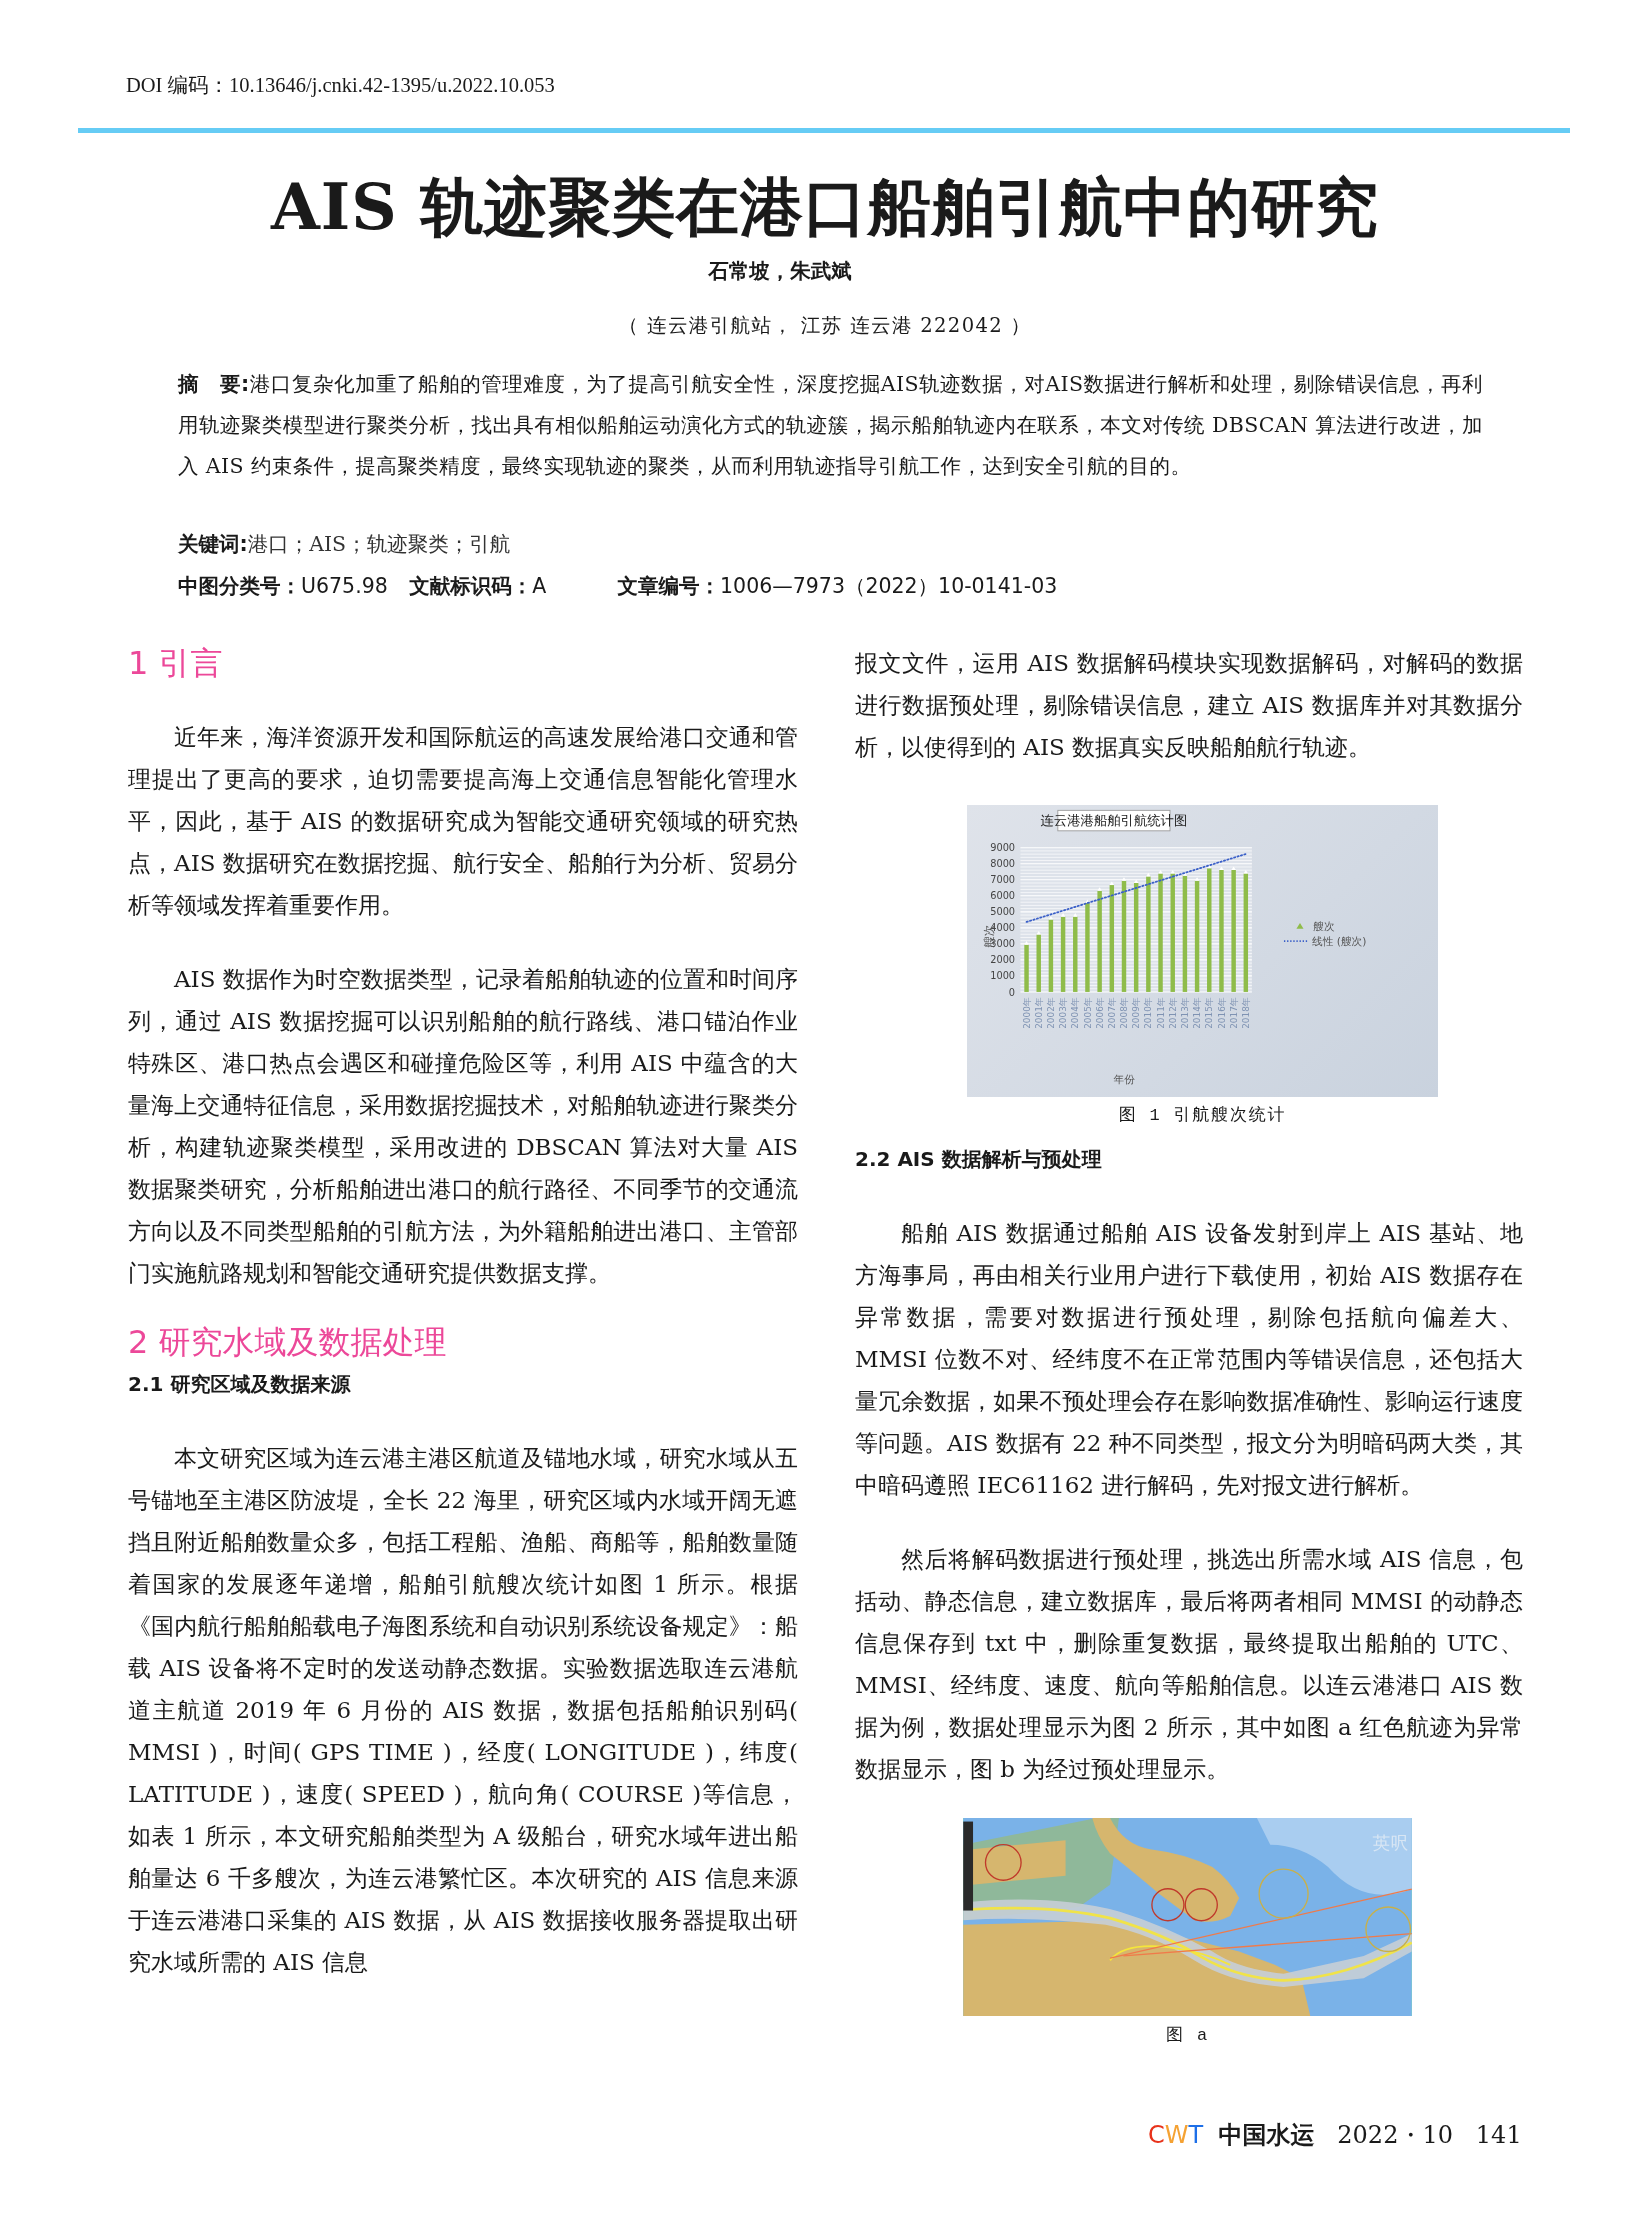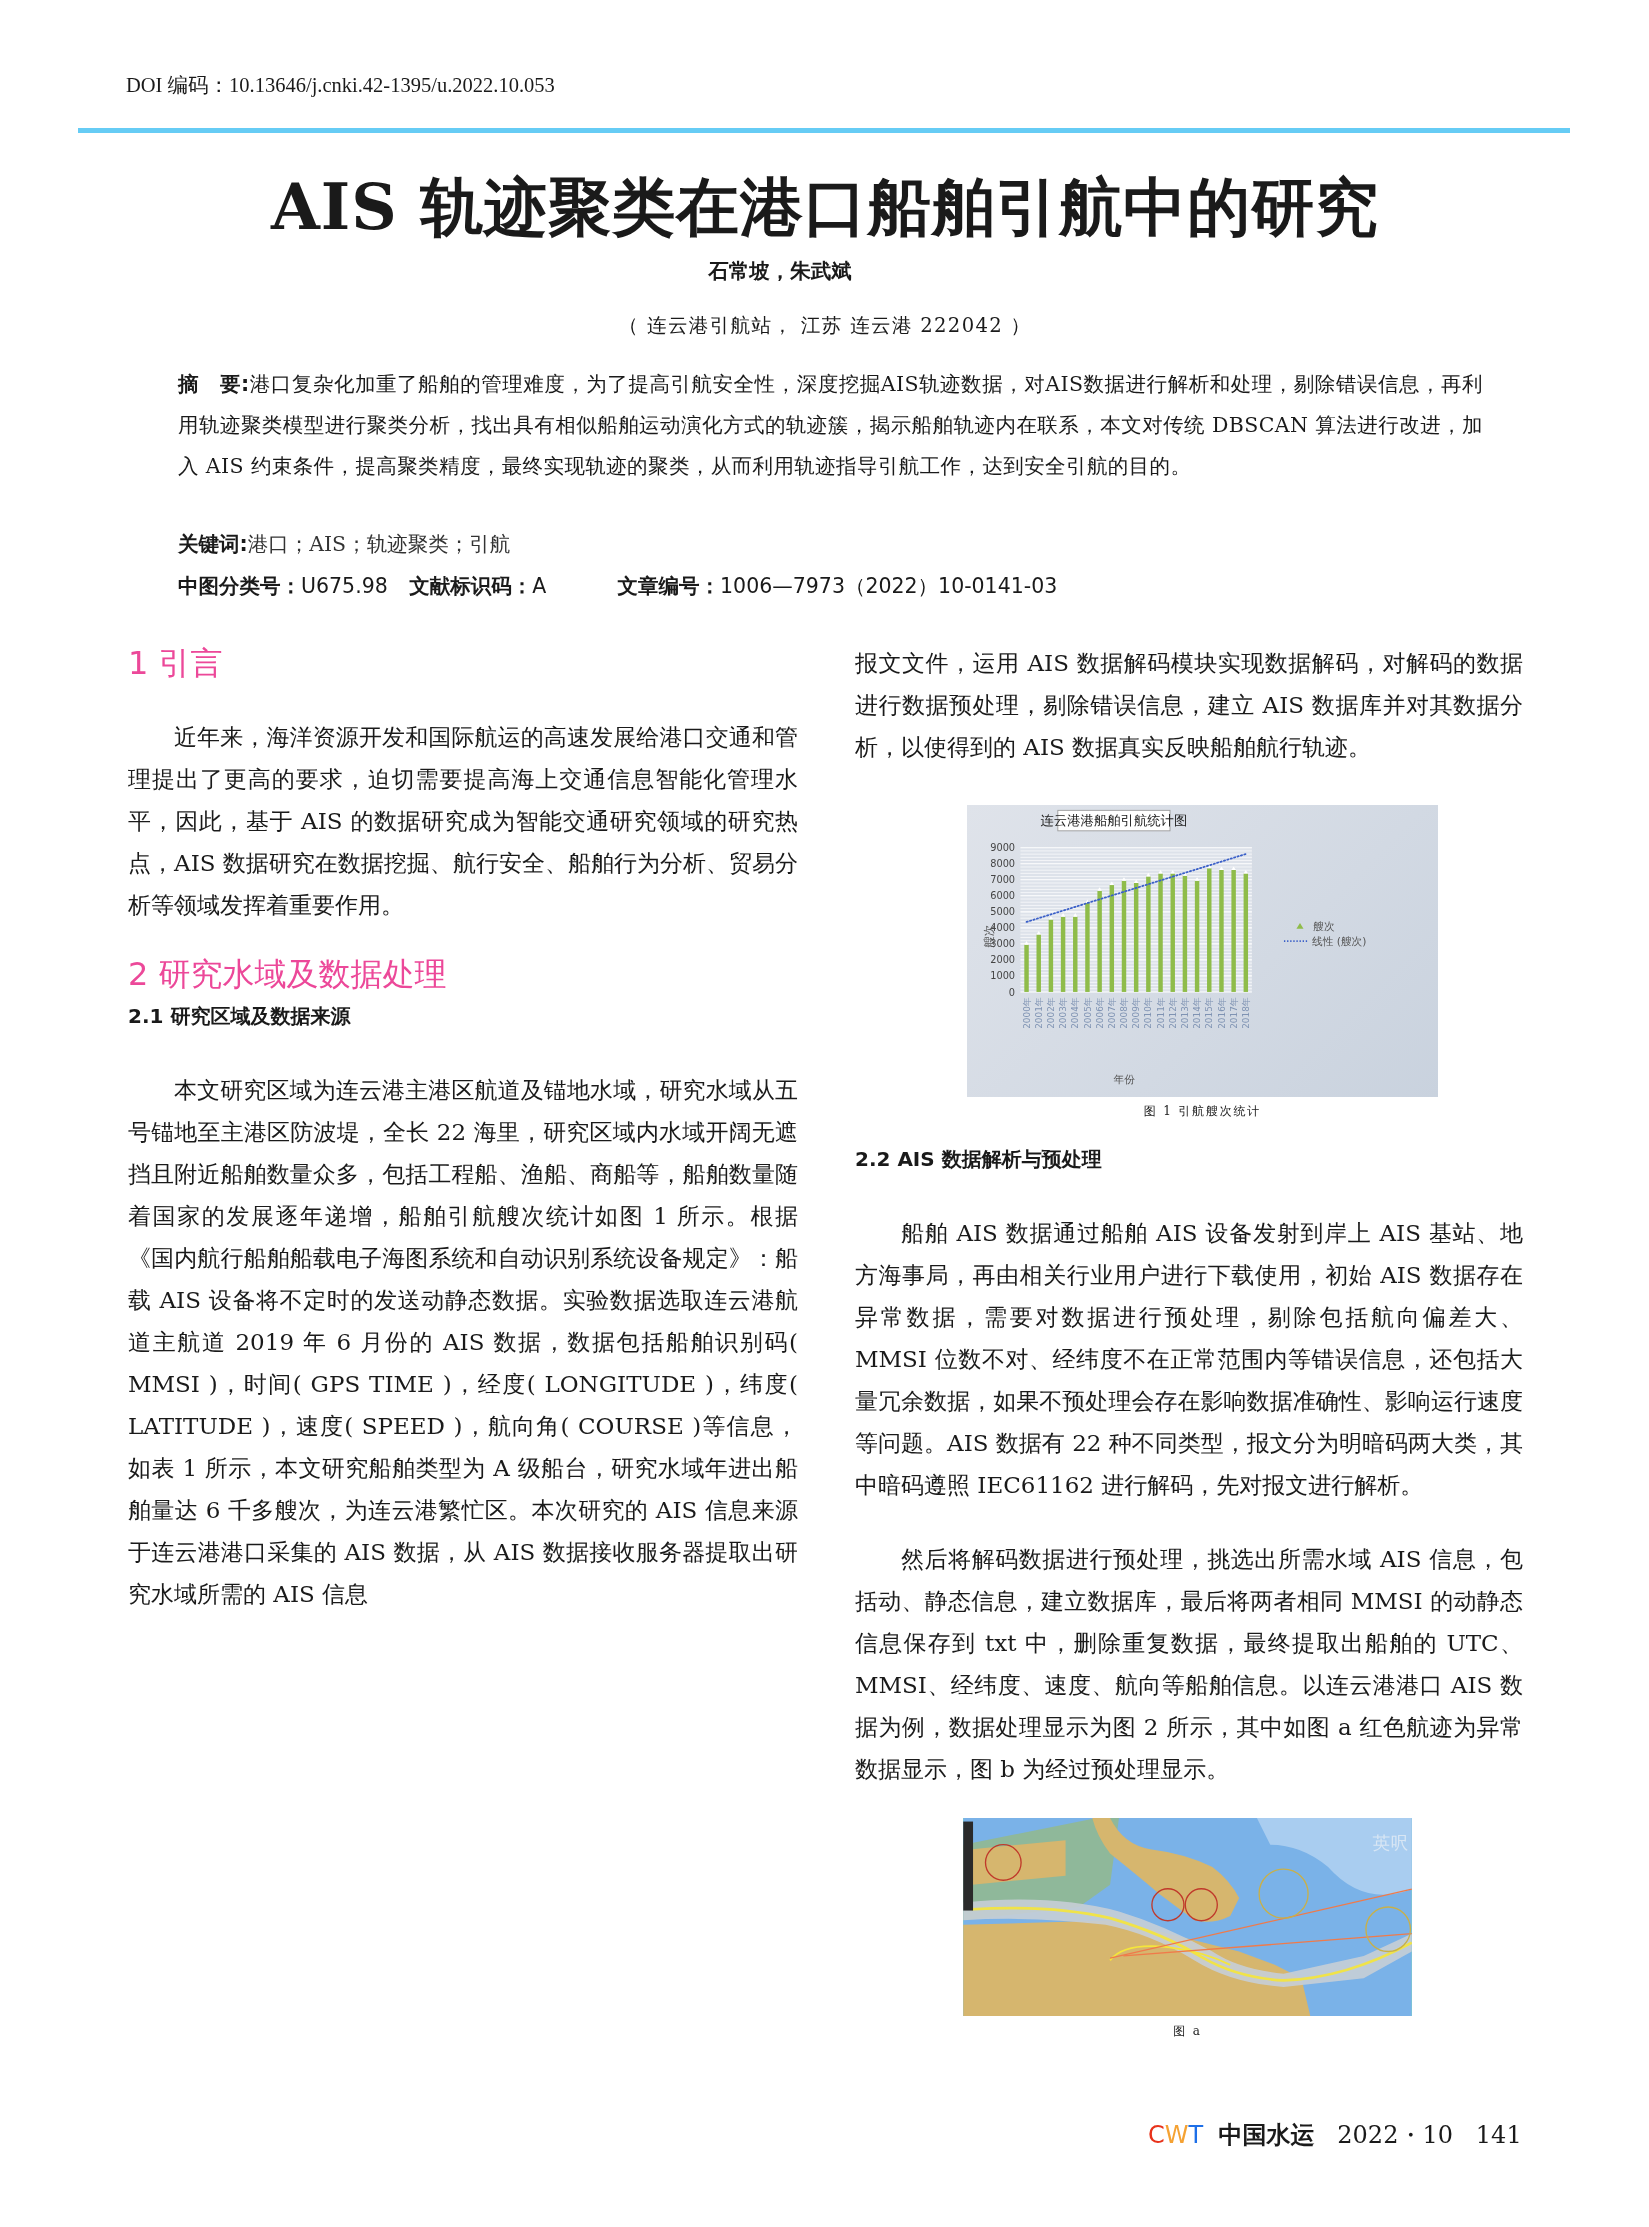--- a/index.html
+++ b/index.html
@@ -19,21 +19,21 @@
   .clc { left:178px; top:572px; font-size:20.5px; font-family:"DejaVu Sans", sans-serif; font-weight:bold; white-space:pre; }
   .clc span { font-weight:normal; }
   .col { font-size:23px; line-height:42px; text-align:justify; }
   .col p { margin:0; }
   .col .indent { text-indent:2em;margin-top:32px; }
   .h1 { font-size:32px; font-family:"DejaVu Sans", sans-serif; font-weight:normal; color:#ec4899; margin:0; }
   .h2 { font-size:20px; font-family:"DejaVu Sans", sans-serif; font-weight:bold; margin:0; }
   .col1 { left:128px; top:642px; width:670px; }
   .col2 { left:855px; top:642px; width:668px; }
   .chart-box { left:967px; top:805px; width:471px; height:292px; background:linear-gradient(135deg,#dfe3ea 0%, #d2d9e3 60%, #c9d2de 100%); }
-  .cap { font-size:12px; text-align:center; letter-spacing:1.8px; }
+  .cap { font-size:17px; text-align:center; letter-spacing:1.8px;font-family:Liberation Mono, monospace; }
   .map-box { left:963px; top:1818px; width:449px; height:198px; background:#86efac; overflow:hidden; }
   .footer { top:2119px; left:1148px; font-size:24px; white-space:pre; }
   .footer .c { color:#e8321a; font-family:"DejaVu Sans", sans-serif; }
   .footer .w { color:#f5a233; font-family:"DejaVu Sans", sans-serif; }
   .footer .t { color:#1d6fe8; font-family:"DejaVu Sans", sans-serif; }
   .footer .mag { font-weight:bold; }
 </style>
 </head>
 <body>
 
@@ -50,20 +50,21 @@
 
 <div class="abs kw">
   <span class="lbl">关键词:</span><span class="val">港口；AIS；轨迹聚类；引航</span>
 </div>
 
 <div class="abs clc"><b>中图分类号：</b><span>U675.98</span>   <b>文献标识码：</b><span>A</span>          <b>文章编号：</b><span>1006—7973（2022）10-0141-03</span></div>
 
 <div class="abs col col1">
   <p class="h1">1 引言</p>
   <p class="indent">近年来，海洋资源开发和国际航运的高速发展给港口交通和管理提出了更高的要求，迫切需要提高海上交通信息智能化管理水平，因此，基于 AIS 的数据研究成为智能交通研究领域的研究热点，AIS 数据研究在数据挖掘、航行安全、船舶行为分析、贸易分析等领域发挥着重要作用。</p>
+  <p class="indent">AIS 数据作为时空数据类型，记录着船舶轨迹的位置和时间序列，通过 AIS 数据挖掘可以识别船舶的航行路线、港口锚泊作业特殊区、港口热点会遇区和碰撞危险区等，利用 AIS 中蕴含的大量海上交通特征信息，采用数据挖掘技术，对船舶轨迹进行聚类分析，构建轨迹聚类模型，采用改进的 DBSCAN 算法对大量 AIS 数据聚类研究，分析船舶进出港口的航行路径、不同季节的交通流方向以及不同类型船舶的引航方法，为外籍船舶进出港口、主管部门实施航路规划和智能交通研究提供数据支撑。</p>
   <p style="height:27px"></p>
   <p class="h1">2 研究水域及数据处理</p>
   <p class="h2">2.1 研究区域及数据来源</p>
   <p class="indent">本文研究区域为连云港主港区航道及锚地水域，研究水域从五号锚地至主港区防波堤，全长 22 海里，研究区域内水域开阔无遮挡且附近船舶数量众多，包括工程船、渔船、商船等，船舶数量随着国家的发展逐年递增，船舶引航艘次统计如图 1 所示。根据《国内航行船舶船载电子海图系统和自动识别系统设备规定》：船载 AIS 设备将不定时的发送动静态数据。实验数据选取连云港航道主航道 2019 年 6 月份的 AIS 数据，数据包括船舶识别码( MMSI )，时间( GPS TIME )，经度( LONGITUDE )，纬度( LATITUDE )，速度( SPEED )，航向角( COURSE )等信息，如表 1 所示，本文研究船舶类型为 A 级船台，研究水域年进出船舶量达 6 千多艘次，为连云港繁忙区。本次研究的 AIS 信息来源于连云港港口采集的 AIS 数据，从 AIS 数据接收服务器提取出研究水域所需的 AIS 信息</p>
 </div>
 
 <div class="abs col col2">
   <p>报文文件，运用 AIS 数据解码模块实现数据解码，对解码的数据进行数据预处理，剔除错误信息，建立 AIS 数据库并对其数据分析，以使得到的 AIS 数据真实反映船舶航行轨迹。</p>
 </div>
 

